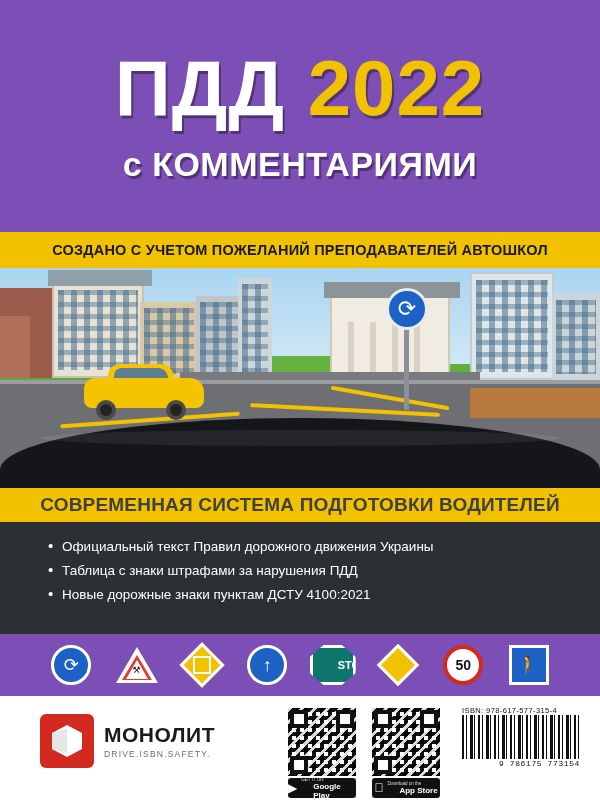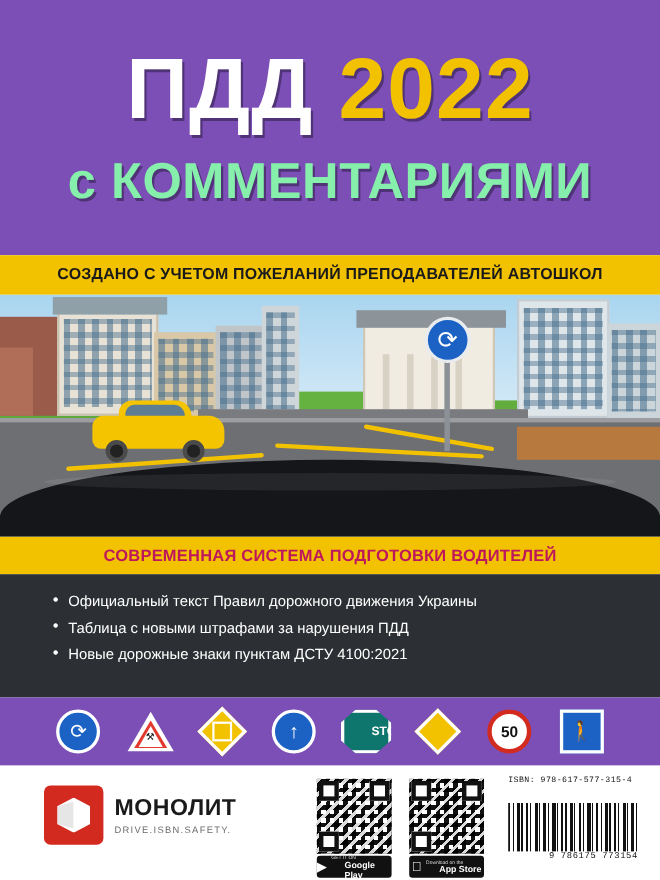--- a/index.html
+++ b/index.html
@@ -28,23 +28,23 @@
     font-weight: bold;
     letter-spacing: 1px;
     line-height: 1;
     color: #ffffff;
     text-shadow: 2px 3px 0 rgba(0,0,0,0.35);
     white-space: nowrap;
   }
   .title-main .year { color: #f2c200; }
   .title-sub {
     margin-top: 18px;
-    font-size: 46px;
+    font-size: 34px;
     font-weight: bold;
-    color: #86efac;
+    color: #ffffff;
     letter-spacing: 0.5px;
     text-shadow: 2px 3px 0 rgba(0,0,0,0.35);
     white-space: nowrap;
   }
 
   
   .strip-yellow-1 {
     position: absolute; left: 0; top: 232px;
     width: 600px; height: 36px;
     background: #f2c200;
@@ -116,21 +116,21 @@
                 border-radius:50%; }
 
   
   .strip-yellow-2 {
     position: absolute; left: 0; top: 488px;
     width: 600px; height: 34px;
     background: #f2c200;
     display: flex; align-items: center; justify-content: center;
   }
   .strip-yellow-2 .txt {
-    font-size: 15px; font-weight: bold; color: #be185d; letter-spacing: 0.2px;
+    font-size: 19px; font-weight: bold; color: #404040; letter-spacing: 0.2px;
   }
 
   
   .bullets {
     position: absolute; left: 0; top: 522px;
     width: 600px; height: 112px;
     background: #2c2f33;
     padding: 14px 16px 0 48px;
   }
   .bullets li {
@@ -210,21 +210,21 @@
   .store-badge .sb-sub { font-size:4.5px; line-height:5px; color:#ddd; }
   .store-badge .sb-main { font-size:8px; font-weight:bold; line-height:9px;padding-left:12px; }
   .store-badge .sb-icon { font-size:12px; margin-right:4px; }
 
   .qr-google { left:288px; top:12px; }
   .qr-apple  { left:372px; top:12px; }
   .badge-google { left:288px; top:82px; }
   .badge-apple  { left:372px; top:82px; }
 
   .isbn-wrap { position:absolute; left:462px; top:10px; width:118px; }
-  .isbn-text { font-size:7.5px; color:#111; letter-spacing:0.4px; margin-bottom:16px; font-family:Liberation Mono, monospace; }
+  .isbn-text { font-size:7.5px; color:#111; letter-spacing:0.4px; margin-bottom:0; font-family:Liberation Sans, sans-serif; }
   .barcode { width:118px; height:56px; background:#ffffff; position:relative; }
   .barcode .bars { position:absolute; left:0; top:0; width:118px; height:44px;
     background-image:
       repeating-linear-gradient(to right,
         #111 0 2px, #fff 2px 4px, #111 4px 5px, #fff 5px 8px,
         #111 8px 11px, #fff 11px 12px, #111 12px 13px, #fff 13px 16px);
   }
   .barcode .num { position:absolute; left:0; top:44px; width:118px; text-align:right;
     font-size:8px; font-family:"Liberation Mono", monospace; letter-spacing:0.6px; color:#111; }
 </style>
@@ -307,21 +307,21 @@
     <div class="dash"></div>
     <div class="dash-sheen"></div>
   </div>
 
   <div class="strip-yellow-2">
     <span class="txt">СОВРЕМЕННАЯ СИСТЕМА ПОДГОТОВКИ ВОДИТЕЛЕЙ</span>
   </div>
 
   <ul class="bullets">
     <li>Официальный текст Правил дорожного движения Украины</li>
-    <li>Таблица с новыми штрафами за нарушения ПДД</li>
+    <li>Таблица с знаки штрафами за нарушения ПДД</li>
     <li>Новые дорожные знаки пунктам ДСТУ 4100:2021</li>
   </ul>
 
   <div class="signs">
     <div class="sign s-circle-blue">
       <span>⟳</span>
     </div>
     <div class="sign">
       <div class="s-tri">
         <div class="inner"></div>

